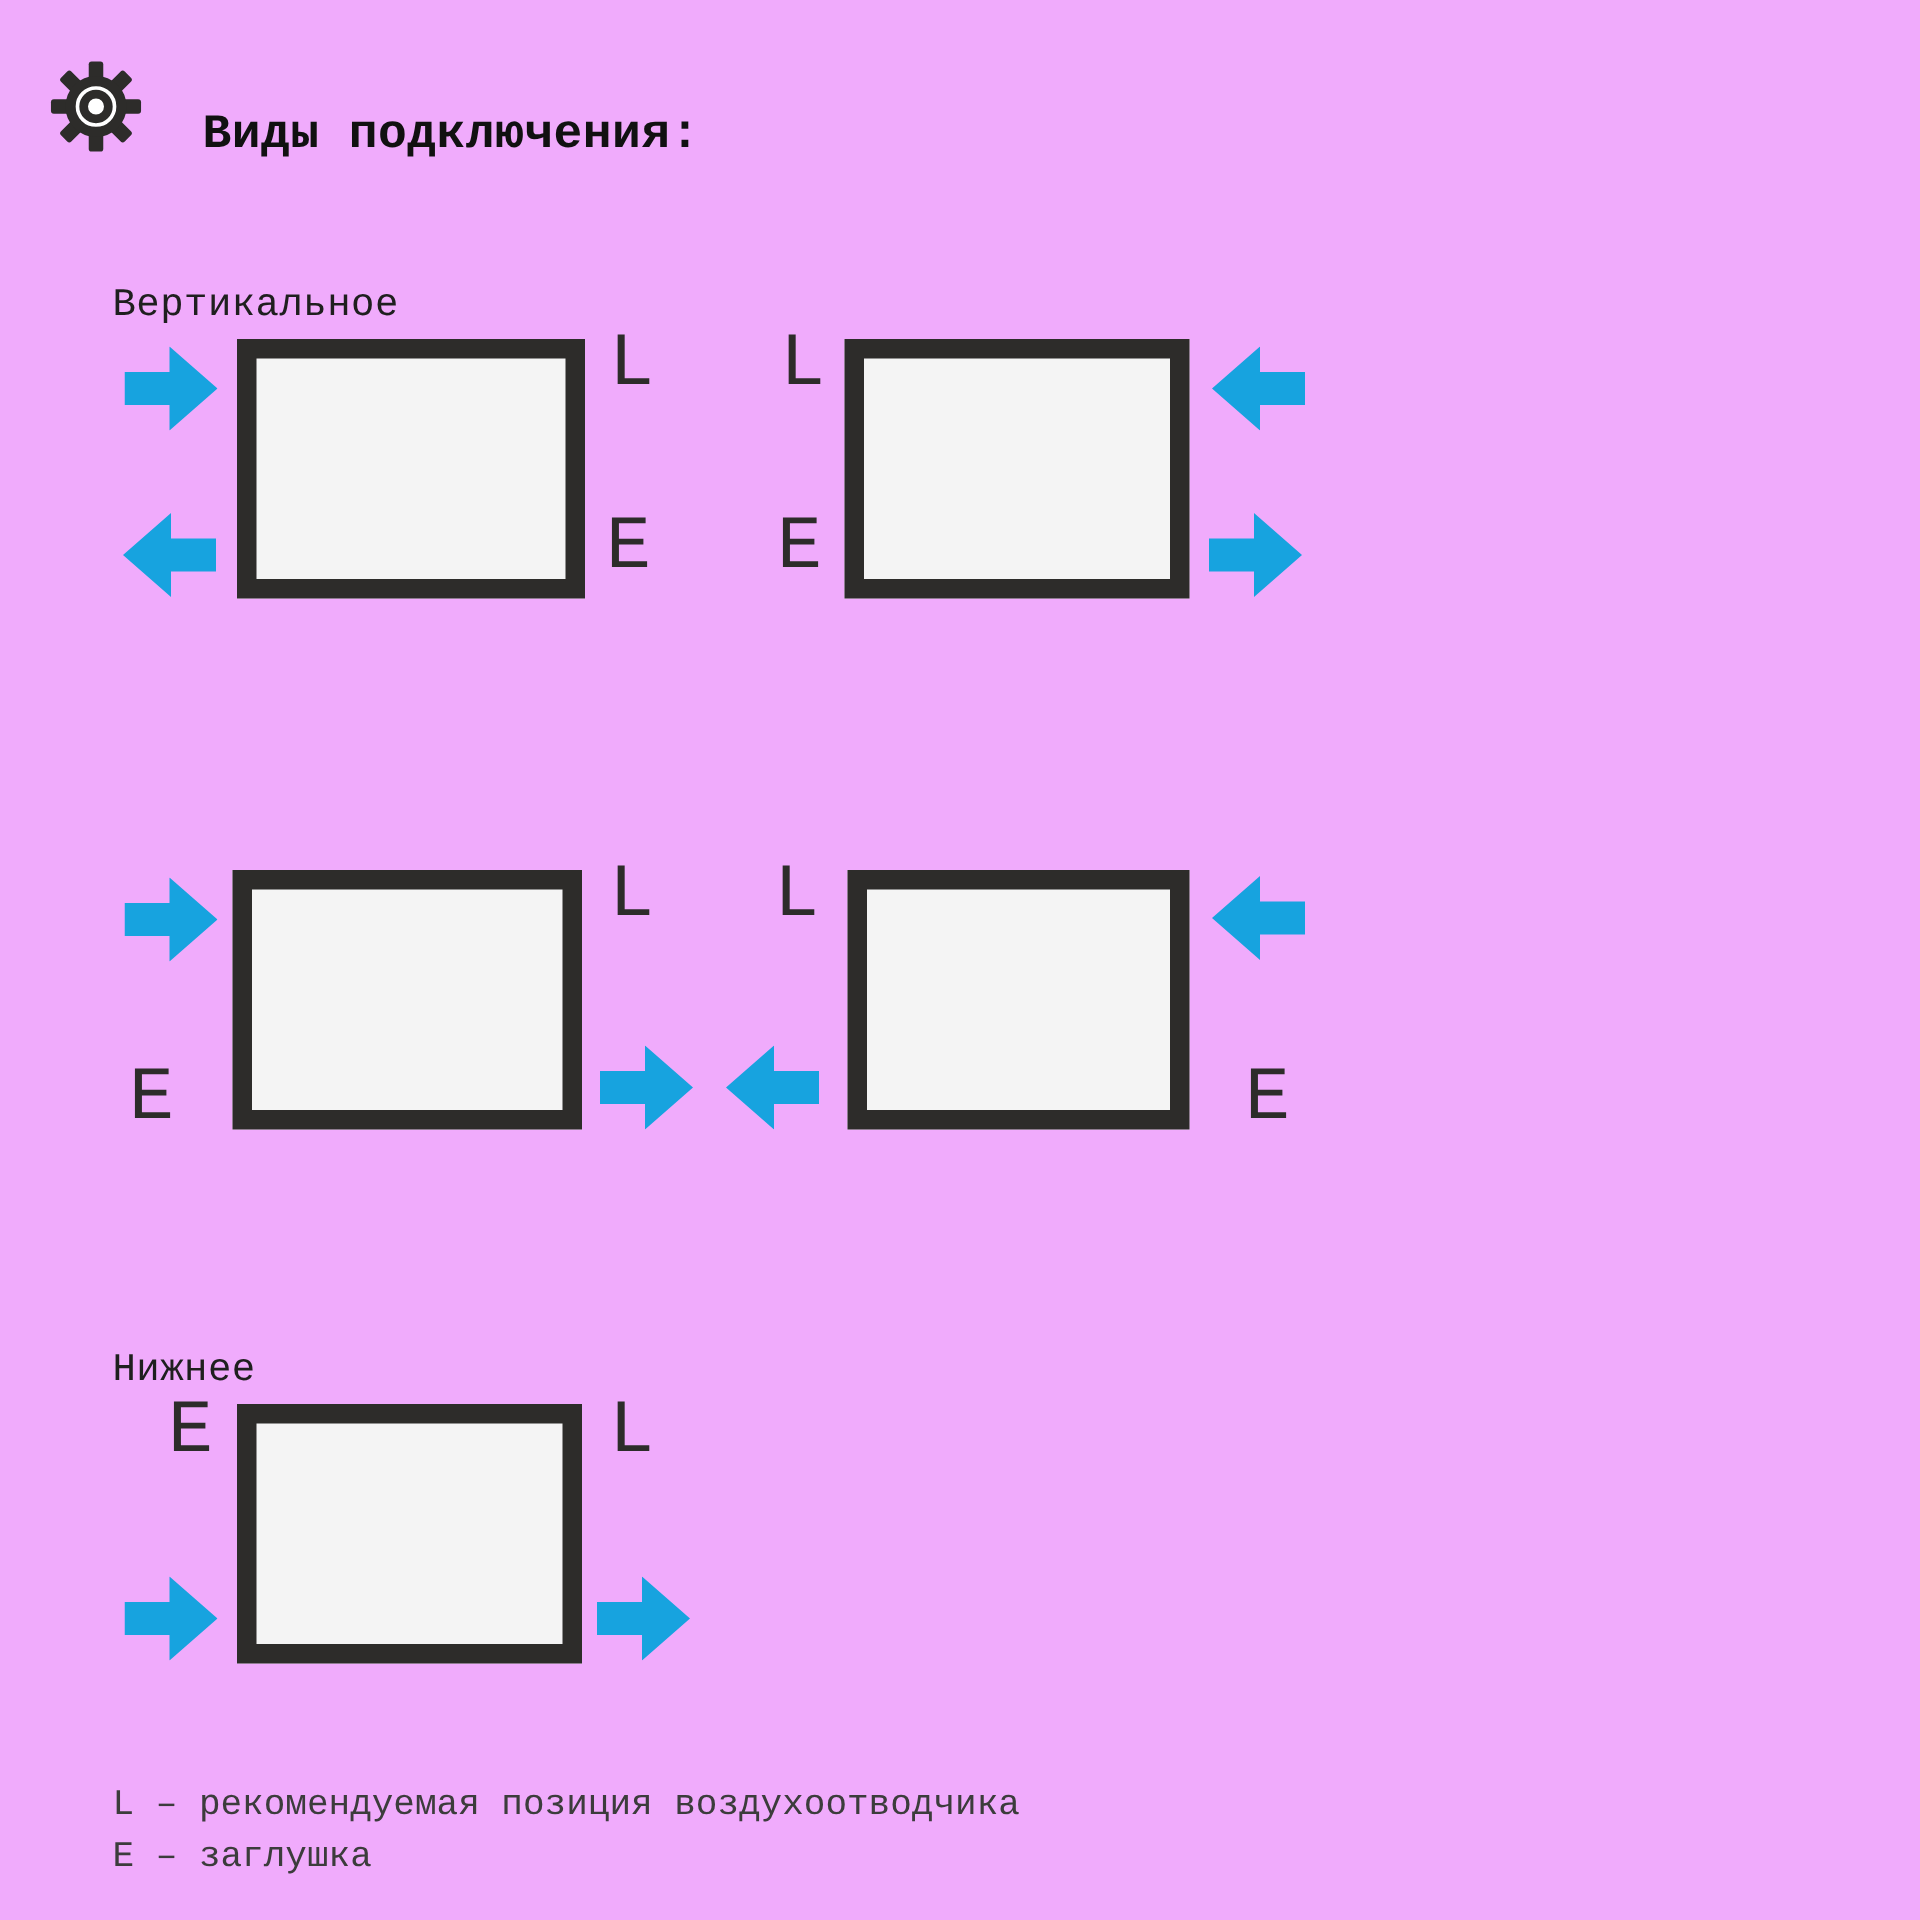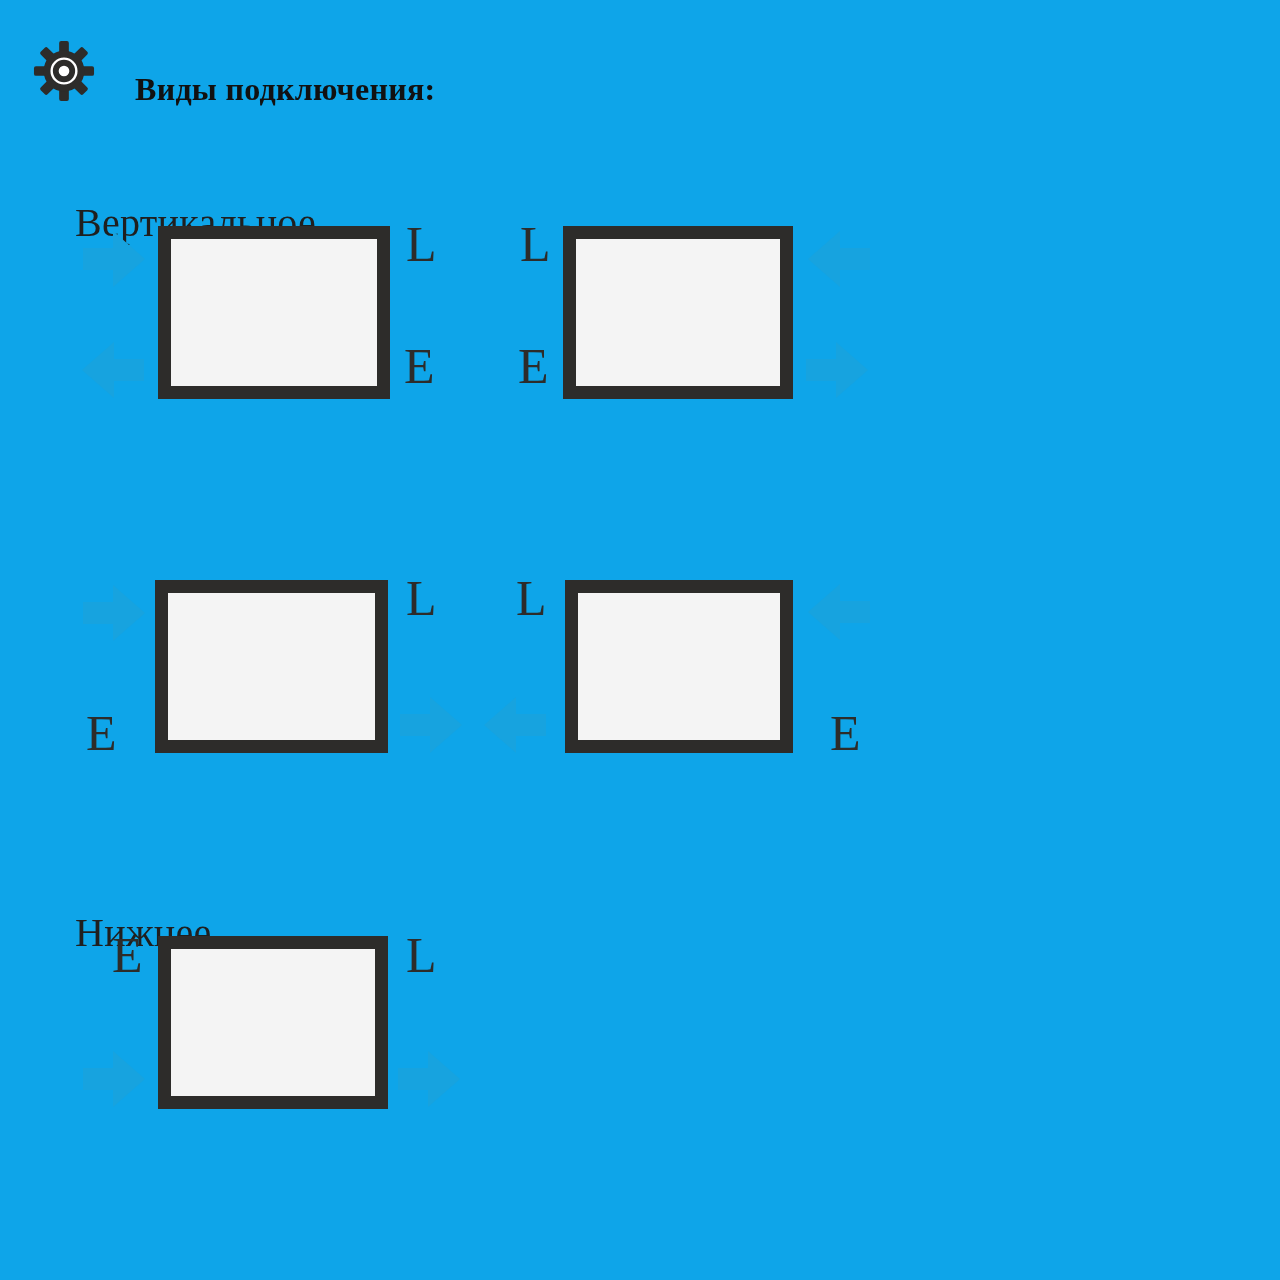--- a/index.html
+++ b/index.html
@@ -1,26 +1,26 @@
 <!DOCTYPE html>
 <html><head>
 <meta charset="utf-8">
 <style>
   html,body{margin:0;padding:0;background:#ffffff;}
   .page{
-    position:relative;width:1280px;height:1280px;background:#0ea5e9;overflow:hidden;
-    font-family:Liberation Serif, serif;
+    position:relative;width:1280px;height:1280px;background:#f0abfc;overflow:hidden;
+    font-family:Liberation Mono, monospace;
   }
   .hdr-title{
     position:absolute;left:135px;top:50px;font-size:32px;font-weight:700;color:#111111;
     letter-spacing:0.3px;white-space:nowrap;
   }
   .gear{position:absolute;left:33px;top:40px;width:62px;height:62px;}
   .sec-title{
-    position:absolute;font-size:40px;font-weight:300;color:#1f1f1f;white-space:nowrap;
+    position:absolute;font-size:26px;font-weight:300;color:#1f1f1f;white-space:nowrap;
     letter-spacing:0.3px;
   }
   .layer{position:absolute;inset:0;}
   .radiator{
     position:absolute;box-sizing:border-box;border:13px solid #2d2c2a;background:#f4f4f4;
     width:232px;height:173px;
   }
   .arrow{position:absolute;width:62px;height:56px;fill:#17a3df;}
   .arrow.left{transform:scaleX(-1);}
   .port{
@@ -107,14 +107,18 @@
     <div class="radiator" style="left:158px;top:936px;width:230px;"></div>
     <span class="port" style="left:406px;top:930px;">L</span>
     <svg class="arrow" style="left:83px;top:1051px;" viewBox="0 0 62 56">
       <polygon points="0,17 30,17 30,0 62,28 30,56 30,39 0,39"></polygon>
       </svg>
     <svg class="arrow" style="left:398px;top:1051px;" viewBox="0 0 62 56">
       <polygon points="0,17 30,17 30,0 62,28 30,56 30,39 0,39"></polygon>
       </svg>
   </div>
 
+  <div class="legend">
+    <div>L – рекомендуемая позиция воздухоотводчика</div>
+    <div>E – заглушка</div>
+  </div>
 
 </div>
 
 </body></html>

